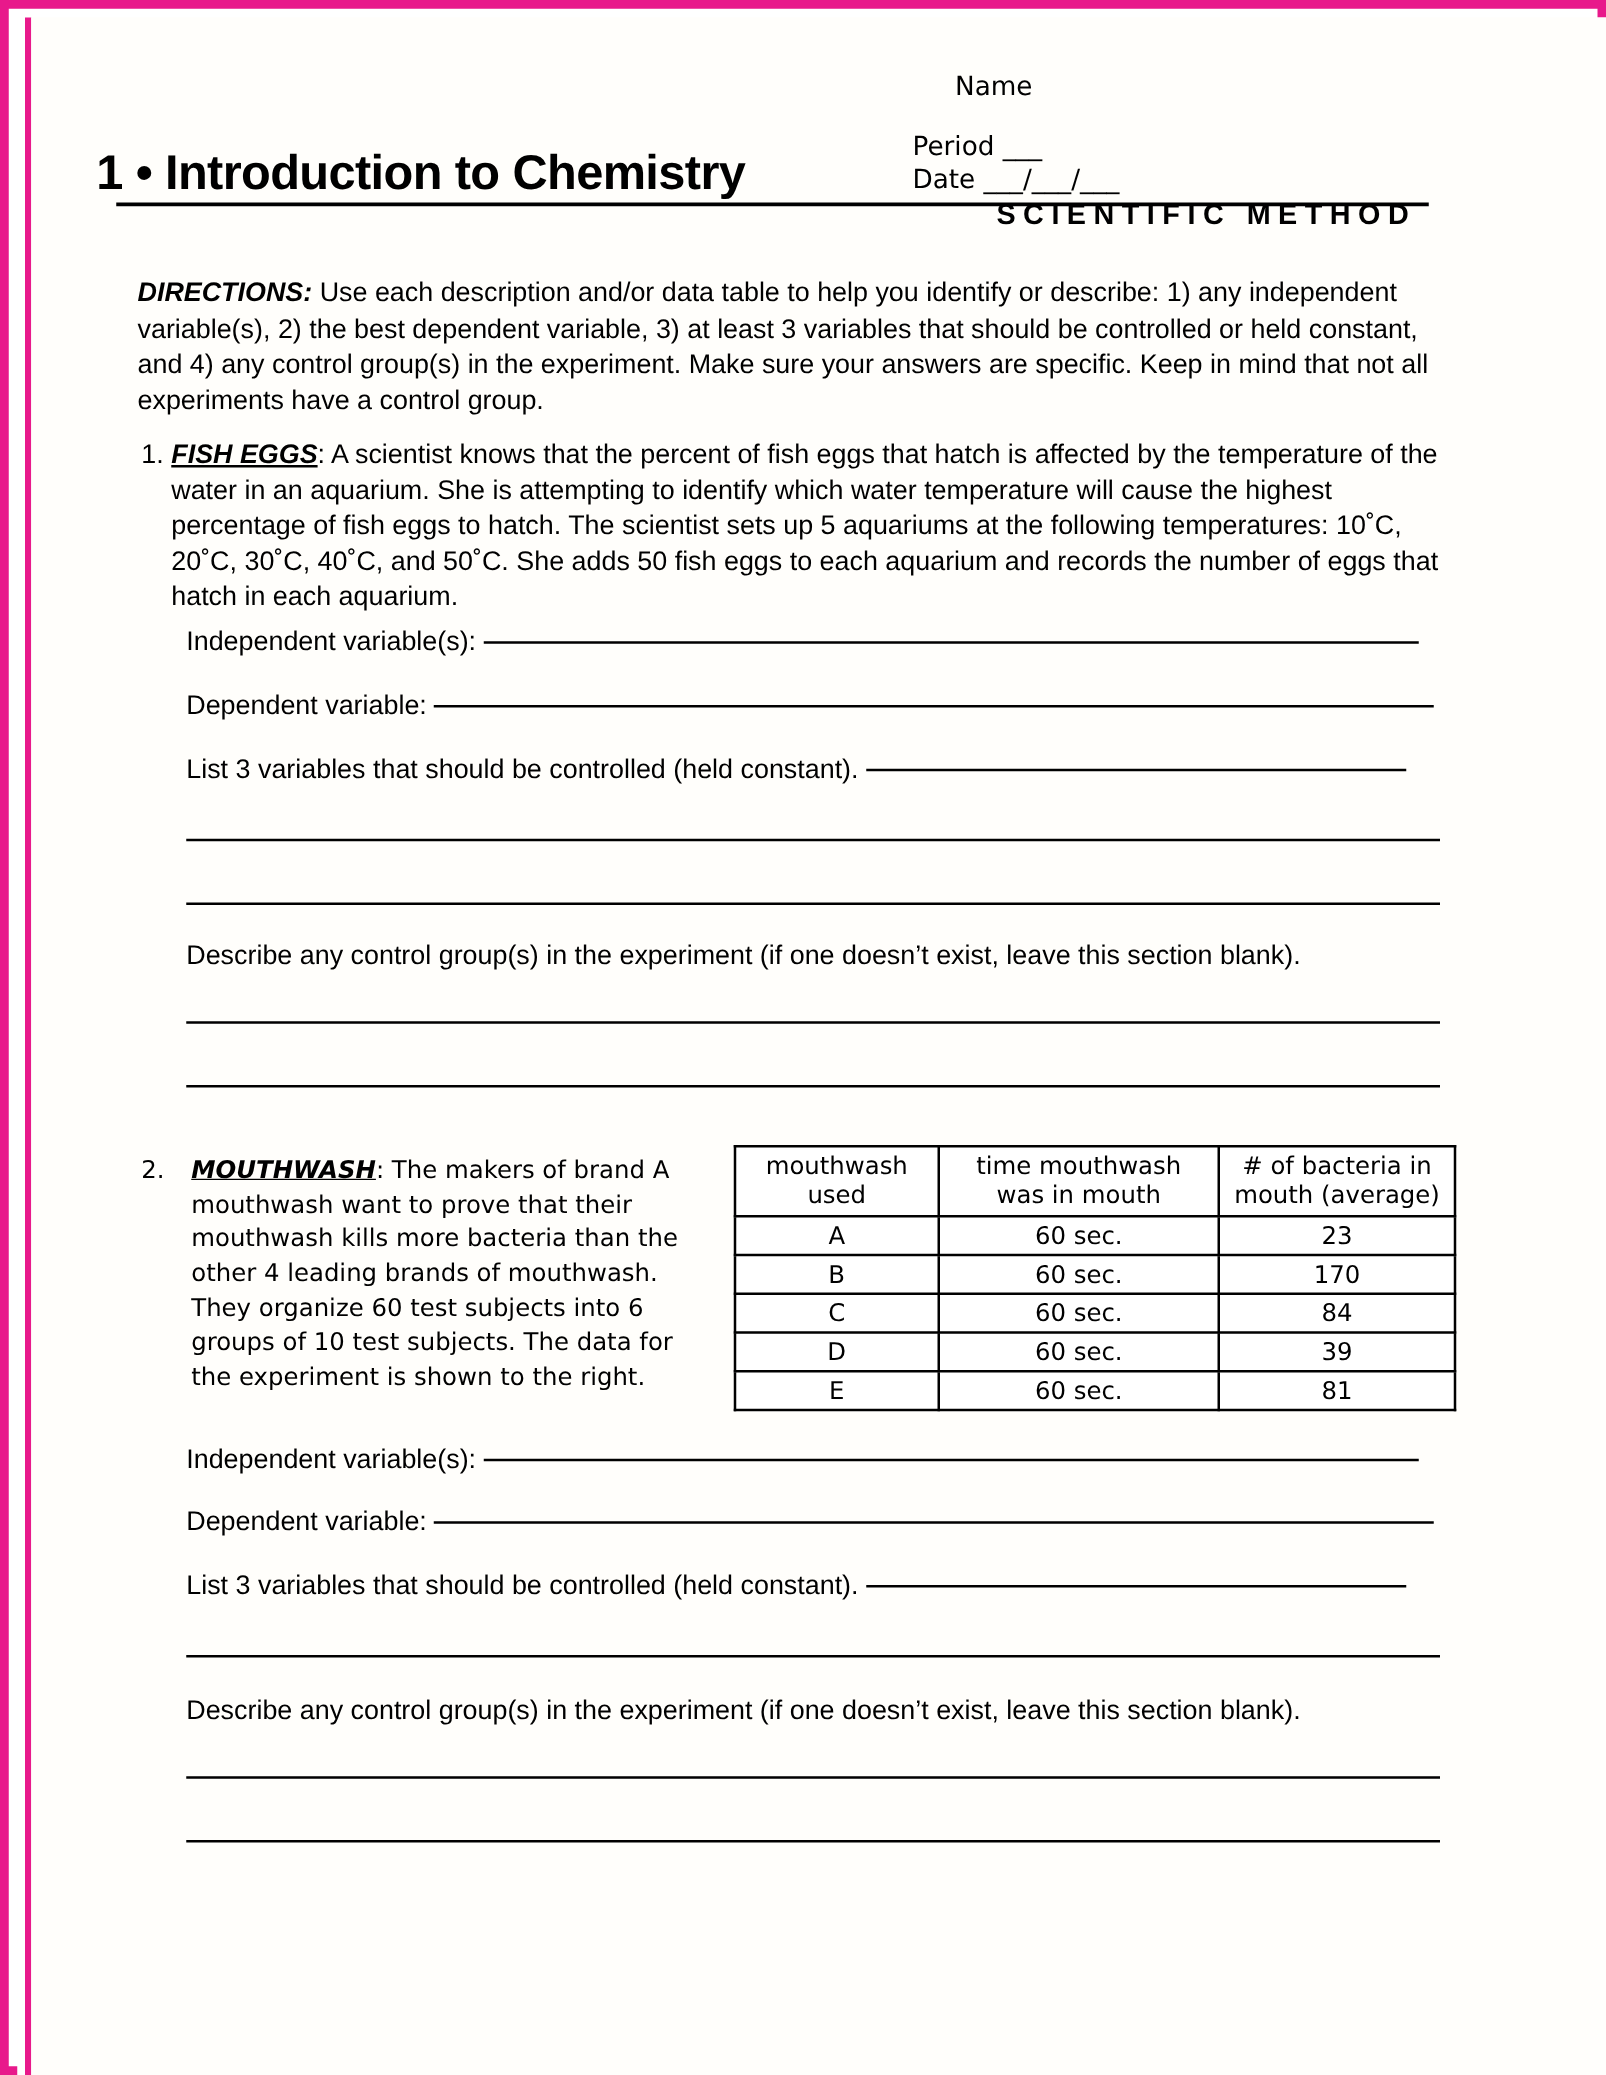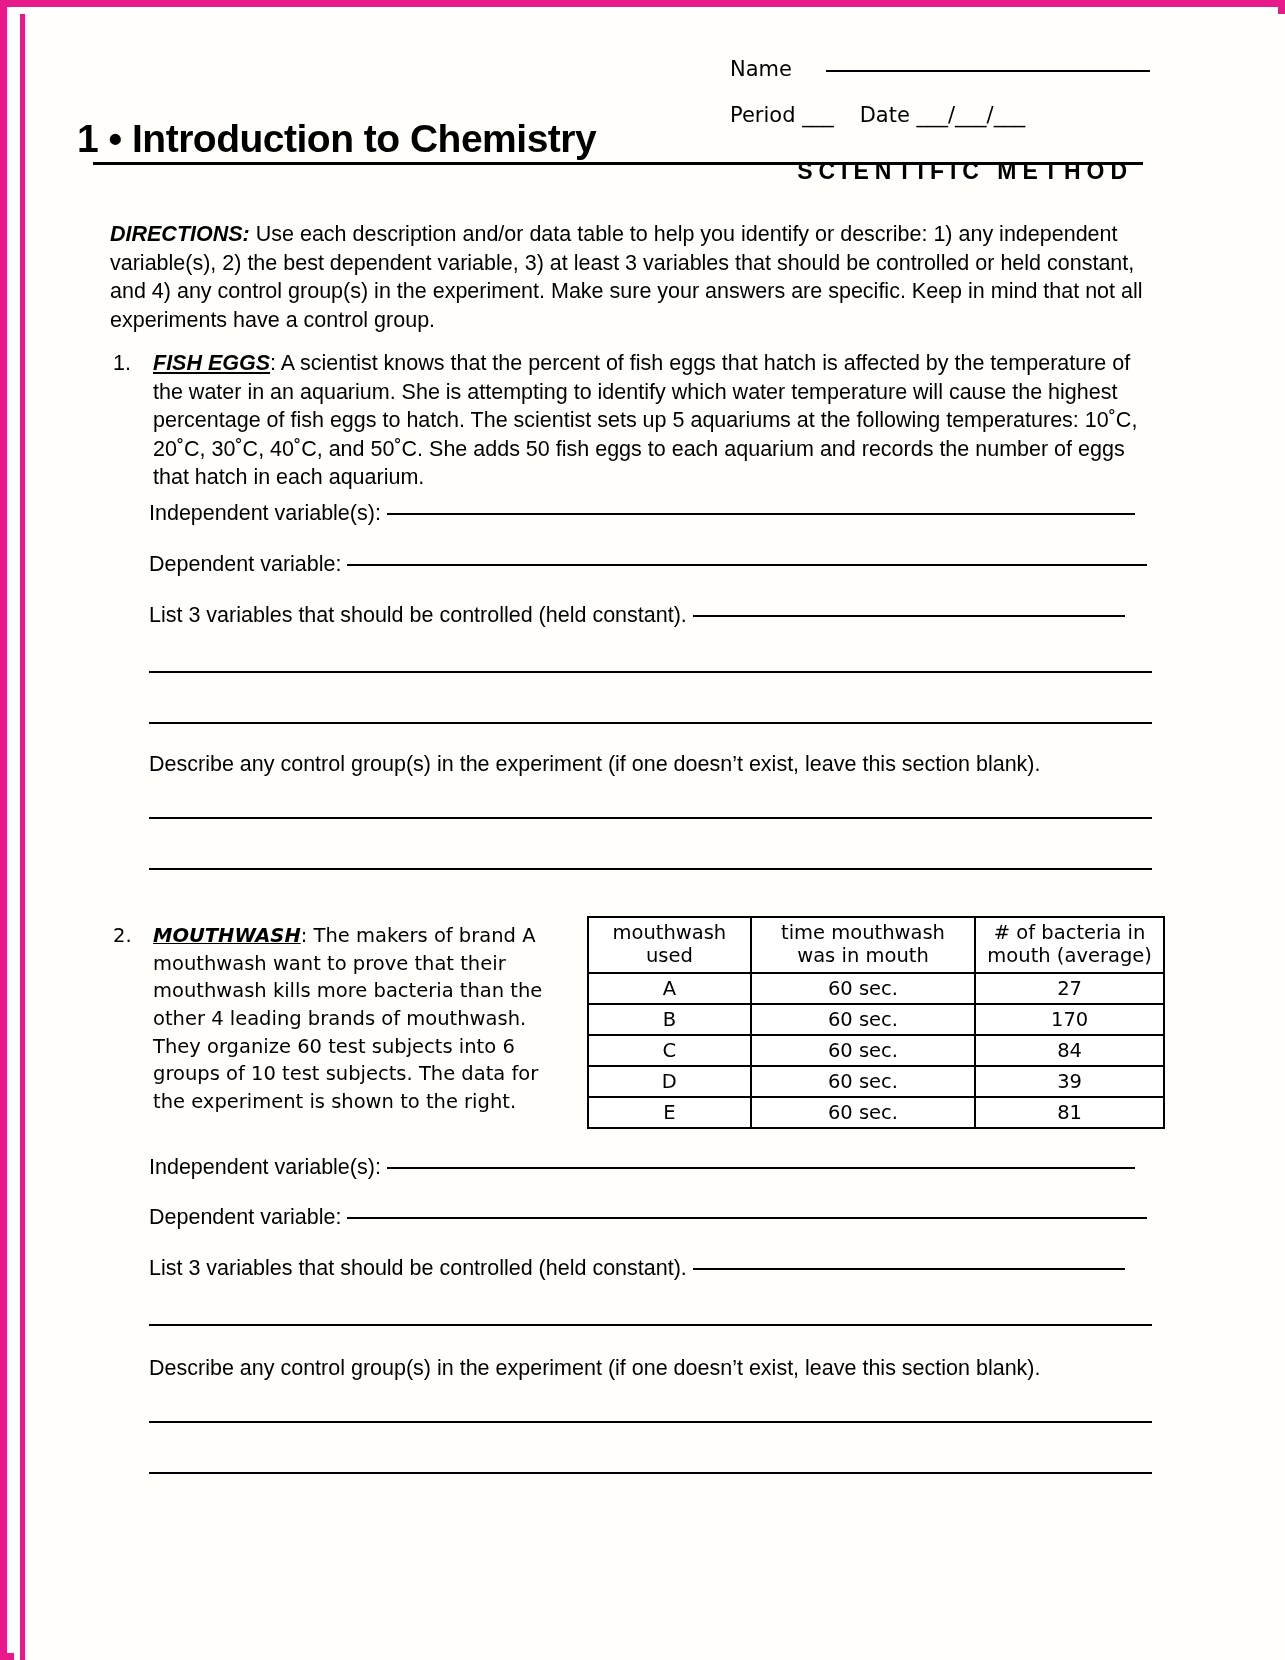--- a/index.html
+++ b/index.html
@@ -60,21 +60,21 @@
   
   .name-block {
     position: absolute;
     left: 705px;
     top: 42px;
     width: 420px;
     font-family: "DejaVu Sans", sans-serif;
     font-size: 21px;
     line-height: 1.24;
   }
-  .nb-row { display: flex; align-items: baseline; white-space: nowrap; }
+  .nb-row { display: flex; align-items: baseline; white-space: nowrap; flex-direction: column; }
   .nb-label { }
   .nb-rule {
     flex: 1;
     border-bottom: 2px solid #000;
     margin-left: 34px;
     position: relative;
     top: -4px;
   }
   .nb-row2 { margin-top: 20px; letter-spacing: 0px; }
 
@@ -133,21 +133,21 @@
     line-height: 1.33;
     font-family: "Liberation Sans", sans-serif;
   }
   .q-num {
     position: absolute;
     left: 0;
     top: 0;
     width: 36px;
   }
   .q-body {
-    margin-left: 40px;
+    margin-left: 24px;
   }
   .term {
     font-weight: bold;
     font-style: italic;
     text-decoration: underline;
   }
 
   
   .prompt {
     position: absolute;
@@ -286,21 +286,21 @@
           <th class="col-c">
             <div># of bacteria in</div>
             <div>mouth (average)</div>
           </th>
         </tr>
       </thead>
       <tbody id="table-body">
           <tr>
             <td class="col-a">A</td>
             <td class="col-b">60 sec.</td>
-            <td class="col-c">27</td>
+            <td class="col-c">23</td>
           </tr>
           <tr>
             <td class="col-a">B</td>
             <td class="col-b">60 sec.</td>
             <td class="col-c">170</td>
           </tr>
           <tr>
             <td class="col-a">C</td>
             <td class="col-b">60 sec.</td>
             <td class="col-c">84</td>

